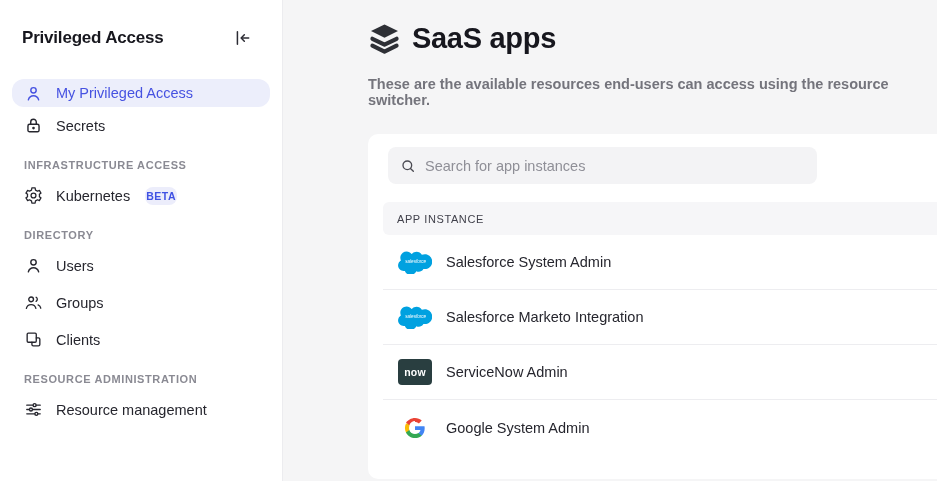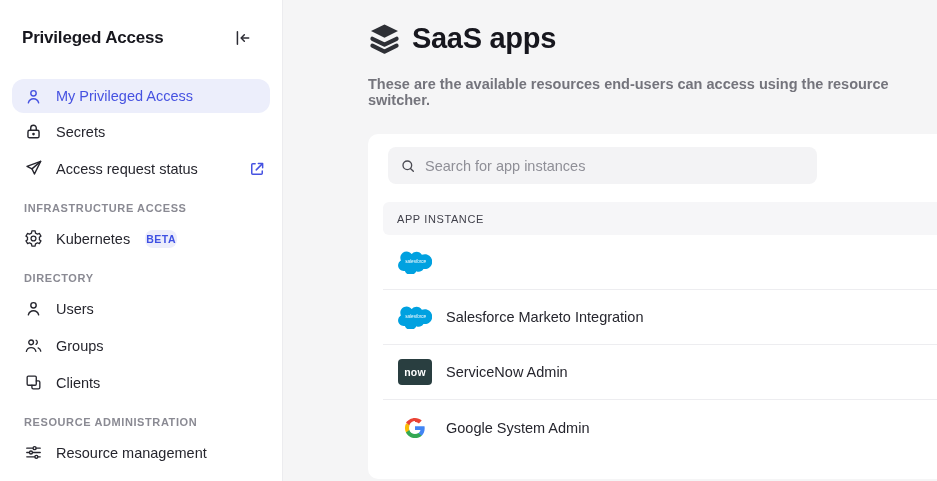--- a/index.html
+++ b/index.html
@@ -27,21 +27,21 @@
   .collapse-btn { width:20px; height:20px; color:#2c2c34; cursor:pointer; }
   .collapse-btn svg { width:20px; height:20px; display:block; }
 
   .nav { margin-top:31px; }
   .nav-item {
     height:37px; display:flex; align-items:center;
     padding:0 16px 0 24px; gap:13px;
     font-size:14.5px; color:#26262e; cursor:pointer;
   }
   .nav-item.selected {
-    margin:0 12px; padding:0 4px 0 12px; height:34px;
+    margin:0 12px; padding:0 4px 0 12px; height:28px;
     background:#eceefb; border-radius:12px; color:#4652e1;
   }
   .nav-item .nav-icon { width:19px; height:19px; flex:0 0 19px; display:flex; }
   .nav-item .nav-icon svg { width:19px; height:19px; }
   .nav-item .spacer { flex:1; }
   .trailing-icon { width:18px; height:18px; color:#4652e1; }
   .trailing-icon svg { width:18px; height:18px; display:block; }
 
   .badge {
     background:#ecedfb; color:#3f51e3;
@@ -138,37 +138,20 @@
       <span class="nav-icon">
         <svg viewBox="0 0 24 24" fill="none" stroke="currentColor" stroke-width="1.8" stroke-linecap="round" stroke-linejoin="round">
             <rect x="5" y="10.5" width="14" height="9.5" rx="2"></rect>
             <path d="M8.5 10.5V7.5a3.5 3.5 0 0 1 7 0v3"></path>
             <circle cx="12" cy="15.2" r="0.8"></circle>
           </svg>
       </span>
       <span>Secrets</span>
     </div>
 
-    <div class="nav-item">
-      <span class="nav-icon">
-        <svg viewBox="0 0 24 24" fill="none" stroke="currentColor" stroke-width="1.8" stroke-linecap="round" stroke-linejoin="round">
-            <path d="M21 3L3.8 9.3l6.3 3.2L13.2 19 21 3z"></path>
-            <path d="M10.1 12.5L21 3"></path>
-          </svg>
-      </span>
-      <span>Access request status</span>
-      <span class="spacer"></span>
-      <span class="trailing-icon">
-        <svg viewBox="0 0 24 24" fill="none" stroke="currentColor" stroke-width="2" stroke-linecap="round" stroke-linejoin="round">
-            <path d="M9.5 5H6.3A1.3 1.3 0 0 0 5 6.3v11.4A1.3 1.3 0 0 0 6.3 19h11.4a1.3 1.3 0 0 0 1.3-1.3v-3.2"></path>
-            <path d="M13.8 4.5h5.7v5.7"></path>
-            <path d="M19 5.2l-8 8"></path>
-          </svg>
-      </span>
-    </div>
 
     <div class="section-label">INFRASTRUCTURE ACCESS</div>
 
     <div class="nav-item">
       <span class="nav-icon">
         <svg viewBox="0 0 24 24" fill="none" stroke="currentColor" stroke-width="1.6" stroke-linecap="round" stroke-linejoin="round">
             <circle cx="12" cy="12" r="3.1"></circle>
             <path d="M19.4 13.5a7.8 7.8 0 0 0 0-3l2-1.5-2-3.4-2.3 1a7.8 7.8 0 0 0-2.6-1.5L14.1 2.5h-4.2l-.4 2.6a7.8 7.8 0 0 0-2.6 1.5l-2.3-1-2.1 3.4 2 1.5a7.8 7.8 0 0 0 0 3l-2 1.5 2.1 3.4 2.3-1a7.8 7.8 0 0 0 2.6 1.5l.4 2.6h4.2l.4-2.6a7.8 7.8 0 0 0 2.6-1.5l2.3 1 2-3.4-2-1.5z"></path>
           </svg>
       </span>
@@ -260,20 +243,21 @@
 
     <div class="table-rows">
 
       <div class="table-row">
         <span class="row-logo">
           <svg class="salesforce-logo" viewBox="0 0 48 34">
             <path fill="#00a1e0" d="M19.9 5.2c1.6-1.7 3.8-2.7 6.3-2.7 3.2 0 6 1.8 7.5 4.4 1.3-.6 2.8-.9 4.3-.9 5.7 0 10.4 4.7 10.4 10.5S43.7 27 38 27c-.7 0-1.4-.1-2.1-.2-1.3 2.4-3.9 4-6.7 4-1.2 0-2.3-.3-3.3-.8-1.3 3.1-4.4 5.3-8 5.3-3.8 0-7-2.4-8.2-5.7-.6.1-1.1.2-1.7.2-4.4 0-8-3.6-8-8.1 0-3 1.6-5.6 4-7-.5-1.1-.8-2.4-.8-3.7 0-4.9 4-8.8 8.9-8.8 2.8 0 5.4 1.3 7 3.4"></path>
             <text x="25" y="19" font-size="6.5" font-style="italic" fill="#ffffff" text-anchor="middle" font-family="Liberation Sans, sans-serif">salesforce</text>
           </svg>
         </span>
+        <span class="row-label">Salesforce System Admin</span>
       </div>
 
       <div class="table-row">
         <span class="row-logo">
           <svg class="salesforce-logo" viewBox="0 0 48 34">
             <path fill="#00a1e0" d="M19.9 5.2c1.6-1.7 3.8-2.7 6.3-2.7 3.2 0 6 1.8 7.5 4.4 1.3-.6 2.8-.9 4.3-.9 5.7 0 10.4 4.7 10.4 10.5S43.7 27 38 27c-.7 0-1.4-.1-2.1-.2-1.3 2.4-3.9 4-6.7 4-1.2 0-2.3-.3-3.3-.8-1.3 3.1-4.4 5.3-8 5.3-3.8 0-7-2.4-8.2-5.7-.6.1-1.1.2-1.7.2-4.4 0-8-3.6-8-8.1 0-3 1.6-5.6 4-7-.5-1.1-.8-2.4-.8-3.7 0-4.9 4-8.8 8.9-8.8 2.8 0 5.4 1.3 7 3.4"></path>
             <text x="25" y="19" font-size="6.5" font-style="italic" fill="#ffffff" text-anchor="middle" font-family="Liberation Sans, sans-serif">salesforce</text>
           </svg>
         </span>
         <span class="row-label">Salesforce Marketo Integration</span>

